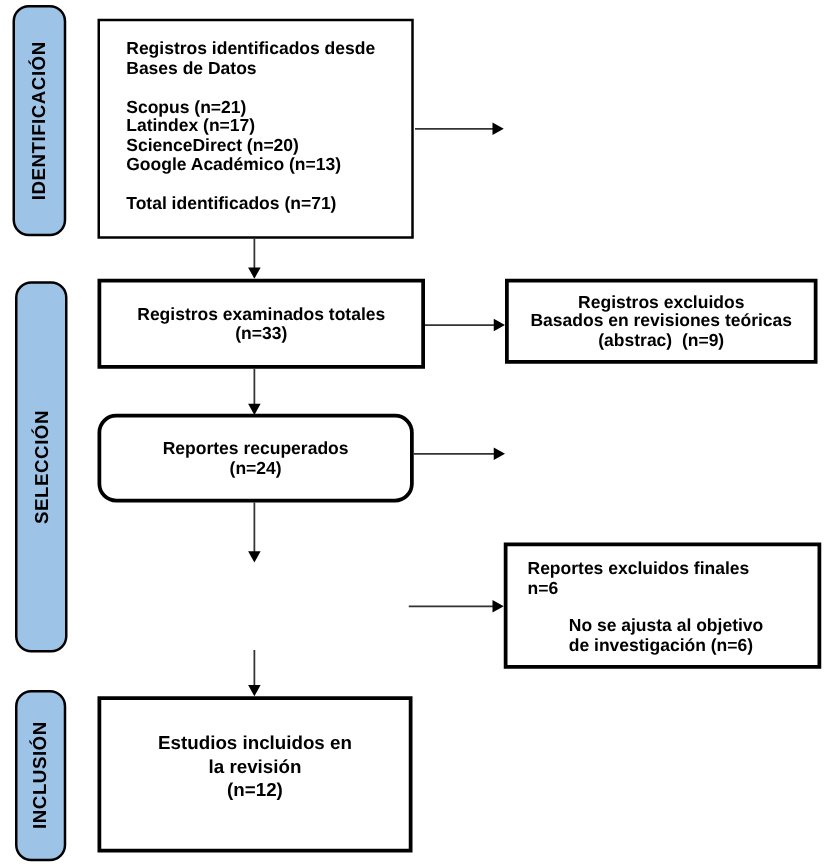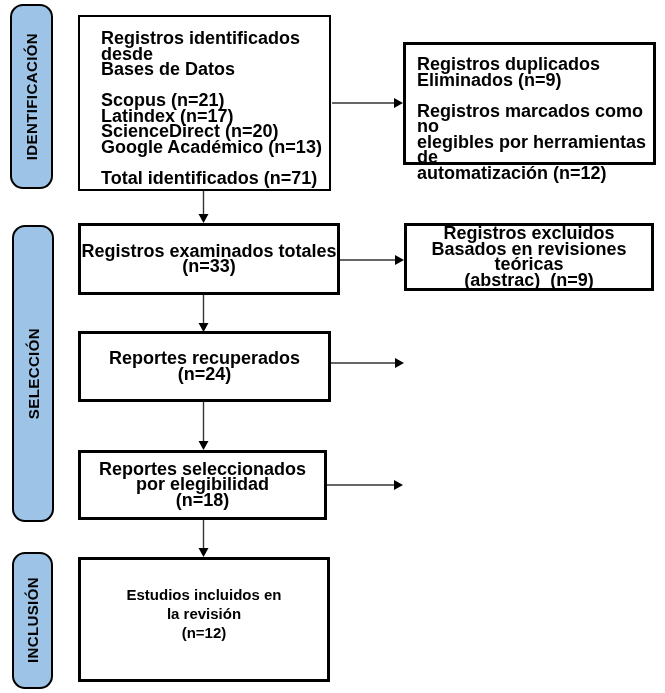--- a/index.html
+++ b/index.html
@@ -34,21 +34,21 @@
     transform: rotate(180deg);
     font-size: 15px;
     letter-spacing: 0.4px;
     white-space: nowrap;
   }
   .box {
     position: absolute;
     box-sizing: border-box;
     background: #ffffff;
     border: 3px solid #000000;
-    font-size: 18px;
+    font-size: 14px;
     line-height: 15.5px;
   }
   .box-text { white-space: pre-wrap; }
   .box.centered {
     display: flex;
     align-items: center;
     justify-content: center;
     text-align: center;
   }
   #box-identified { border-width: 2.3px; padding: 14px 6px 6px 21px; }
@@ -118,52 +118,45 @@
 Bases de Datos
 
 Scopus (n=21)
 Latindex (n=17)
 ScienceDirect (n=20)
 Google Académico (n=13)
 
 Total identificados (n=71)</div>
   </div>
 
-  <div class="box" id="box-duplicates" style="left:403px; top:42px; width:253px; height:123px;">
-    <div class="box-text">Registros duplicados
-Eliminados (n=9)
-
-Registros marcados como no
-elegibles por herramientas de
-automatización (n=12)</div>
-  </div>
 
   <div class="box centered" style="left:78px; top:223px; width:262px; height:72px;">
     <div class="box-text">Registros examinados totales
 (n=33)</div>
   </div>
 
   <div class="box centered" style="left:404px; top:223px; width:250px; height:68px;">
     <div class="box-text">Registros excluidos
 Basados en revisiones teóricas
 (abstrac)  (n=9)</div>
   </div>
 
-  <div class="box centered" style="left:78px; top:331px; width:253px; height:71px;">
+  <div class="box centered" style="left:78px; top:331px; width:253px; height:71px;border-radius:15px;">
     <div class="box-text">Reportes recuperados
 (n=24)</div>
   </div>
 
 
-  <div class="box centered" style="left:78px; top:450px; width:249px; height:70px;">
-    <div class="box-text">Reportes seleccionados
-por elegibilidad
-(n=18)</div>
+
+  <div class="box" id="box-excluded-final" style="left:403px; top:434px; width:254px; height:101px;">
+    <div class="box-text">Reportes excluidos finales
+n=6</div>
+    <div class="box-text note">No se ajusta al objetivo
+de investigación (n=6)</div>
   </div>
-
 
   <div class="box centered" id="box-included" style="left:78px; top:557px; width:252px; height:125px;">
     <div class="box-text">Estudios incluidos en
 la revisión
 (n=12)</div>
   </div>
 
 </div>
 
 </body></html>

